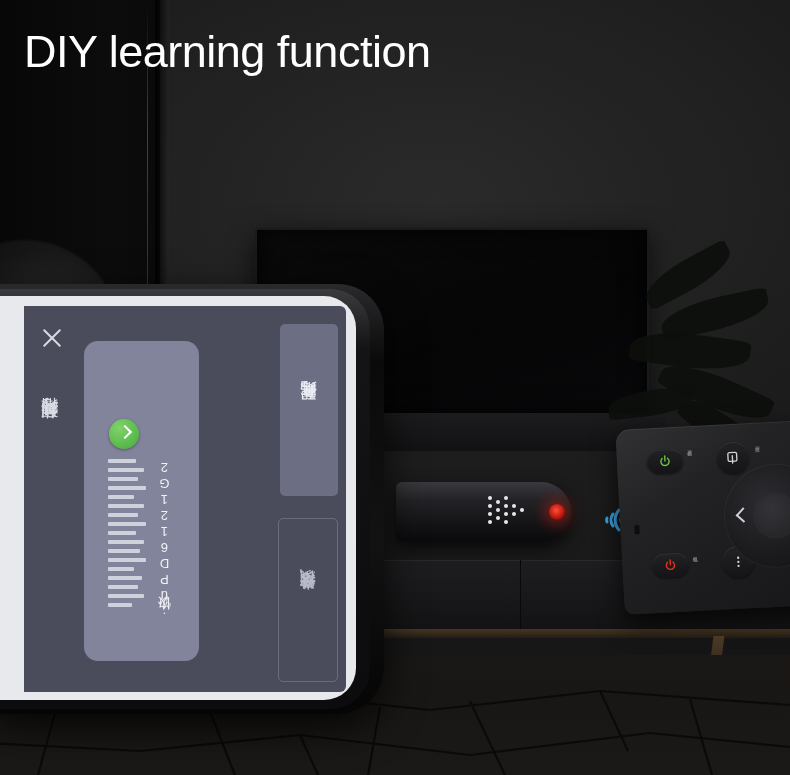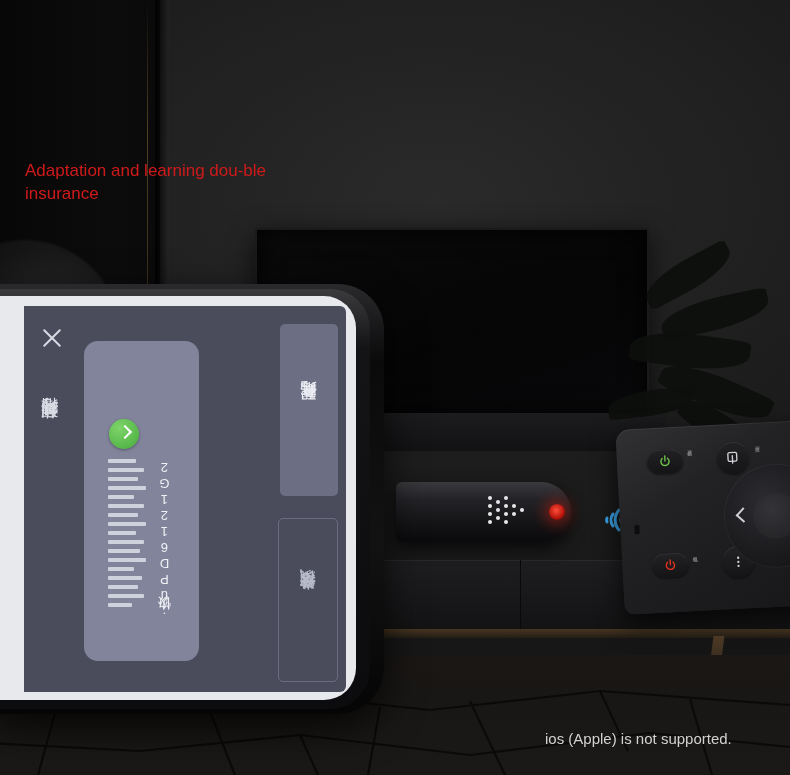--- a/index.html
+++ b/index.html
@@ -422,16 +422,15 @@
         </div>
 
         <div class="btn btn-outline">
           <span>发送信号测试</span>
         </div>
 
       </div>
     </div>
   </div>
 
-  <div class="red-copy">Adaptation and learning dou-ble insurance</div>
-  <div class="footnote">ios (Apple) is not supported.</div>
+  <div class="headline">DIY learning function</div>
 
 </div>
 
 </body></html>

